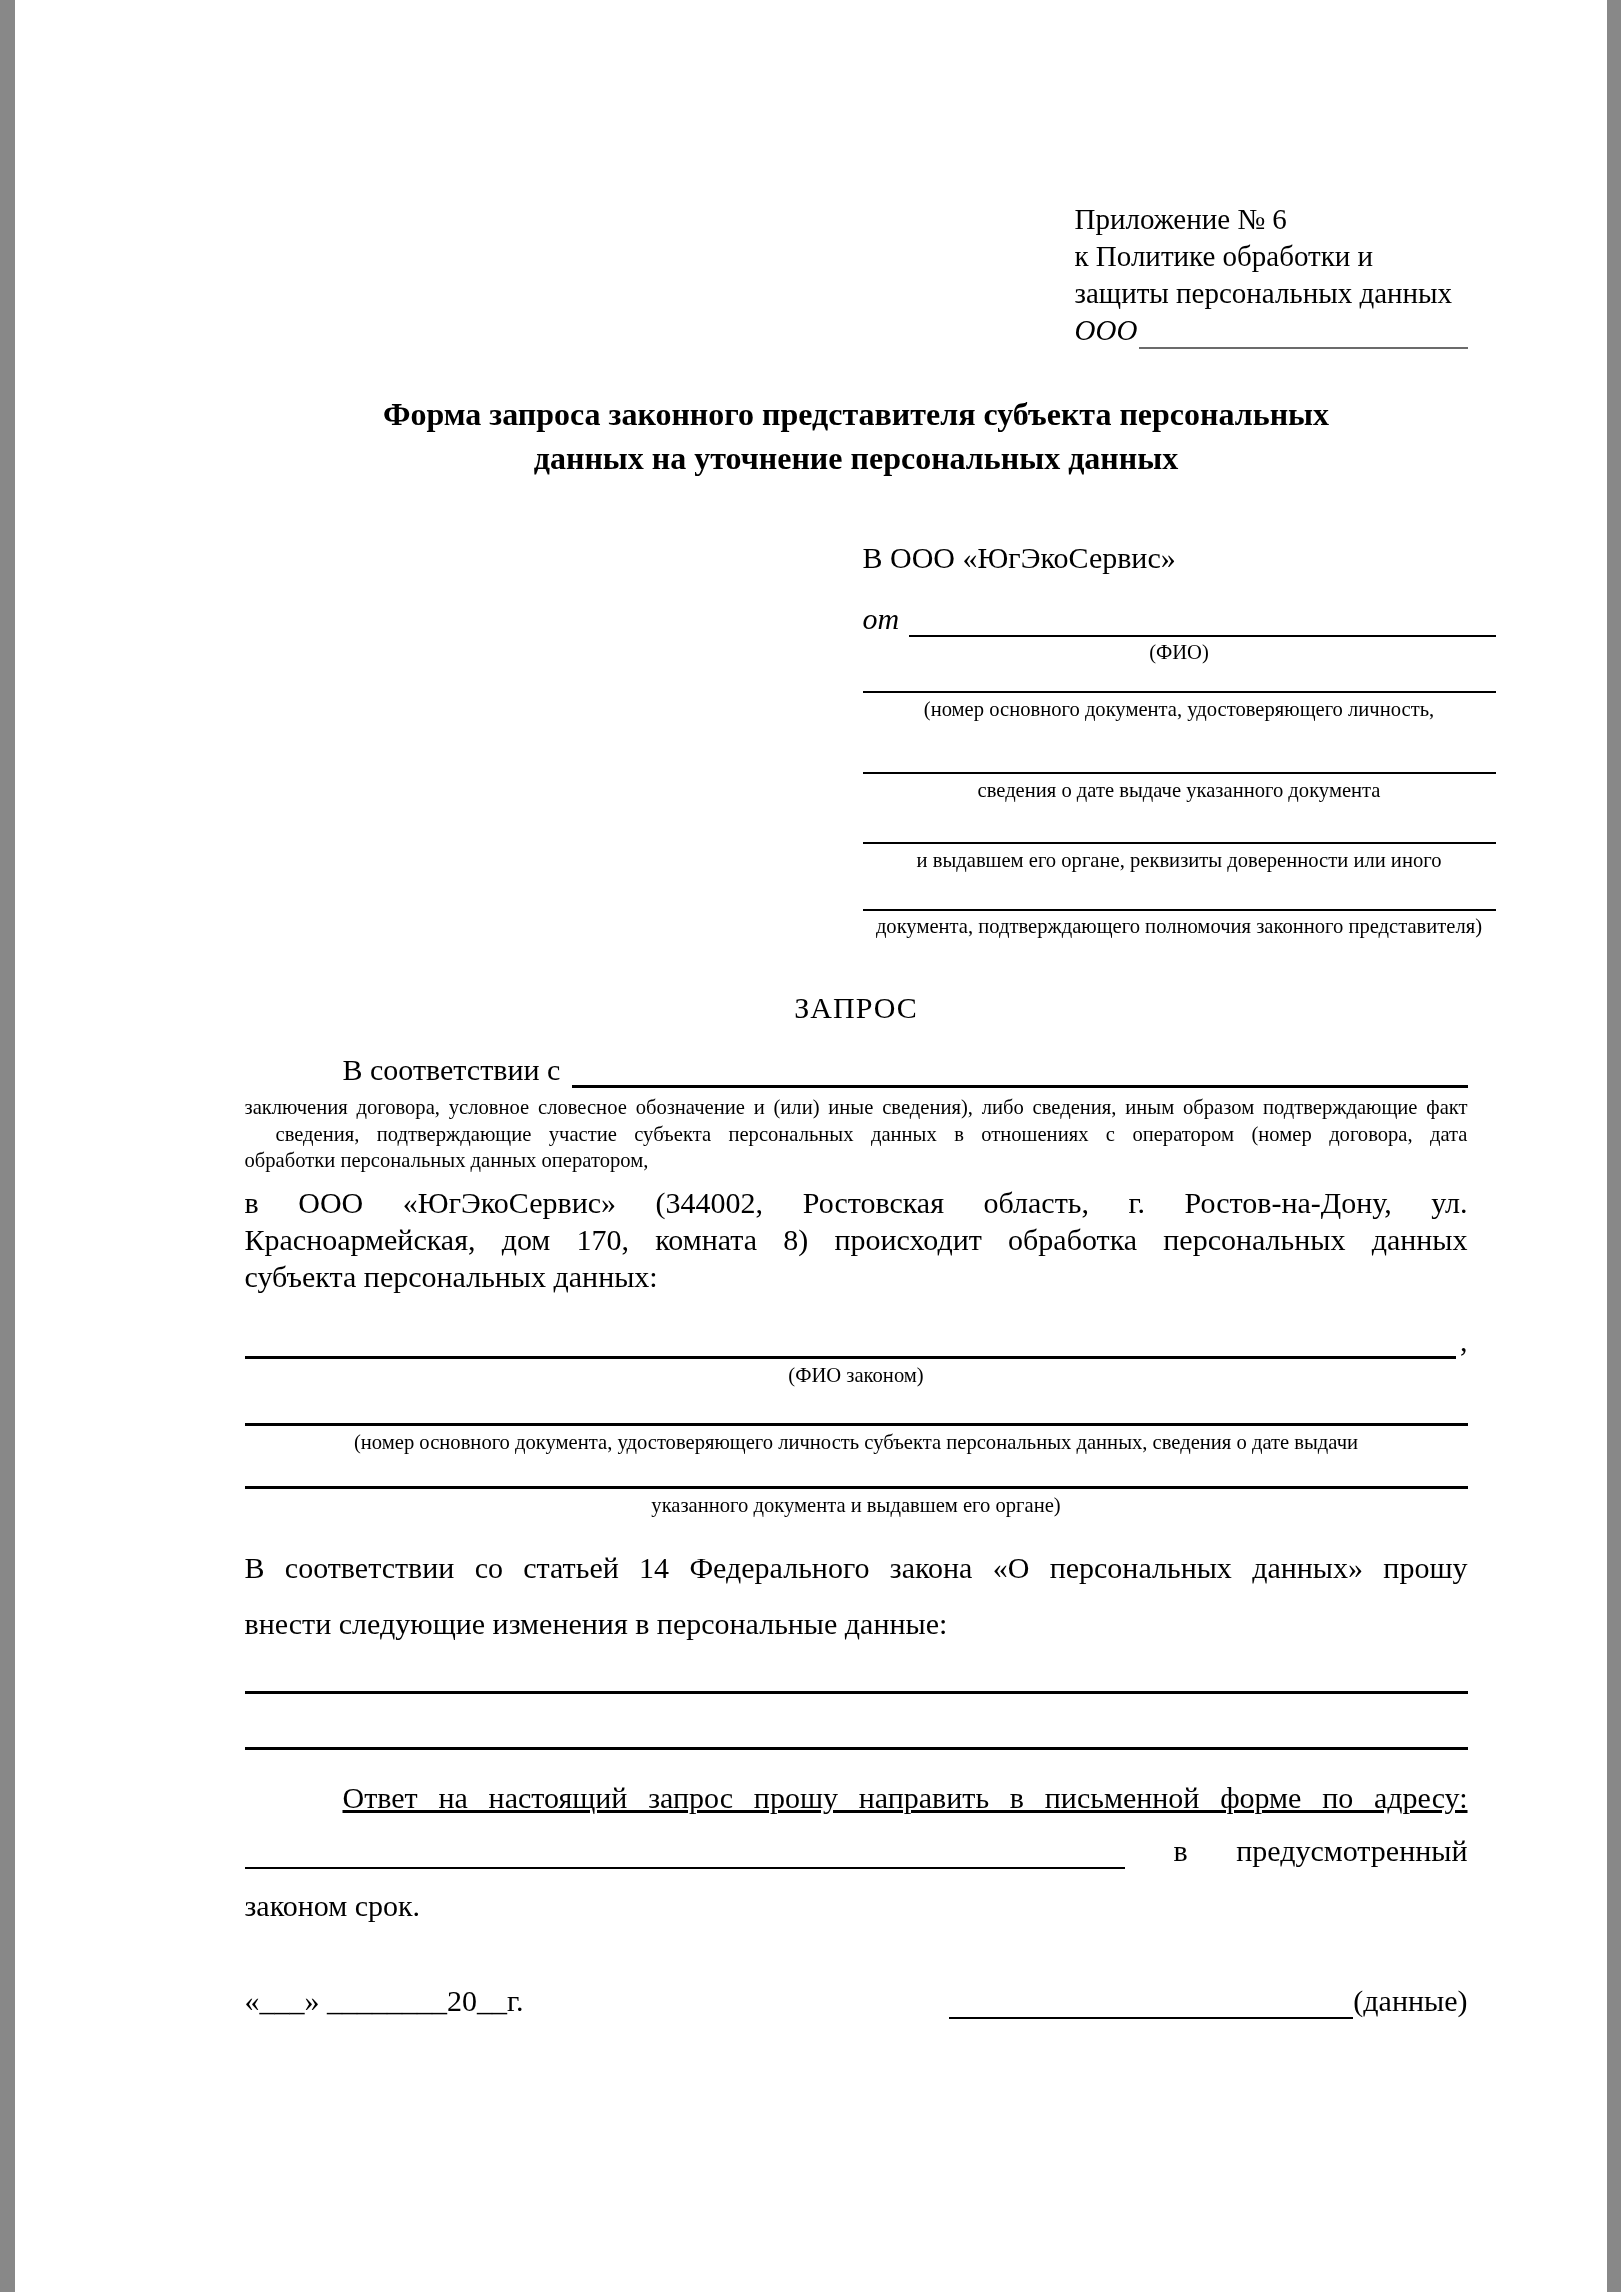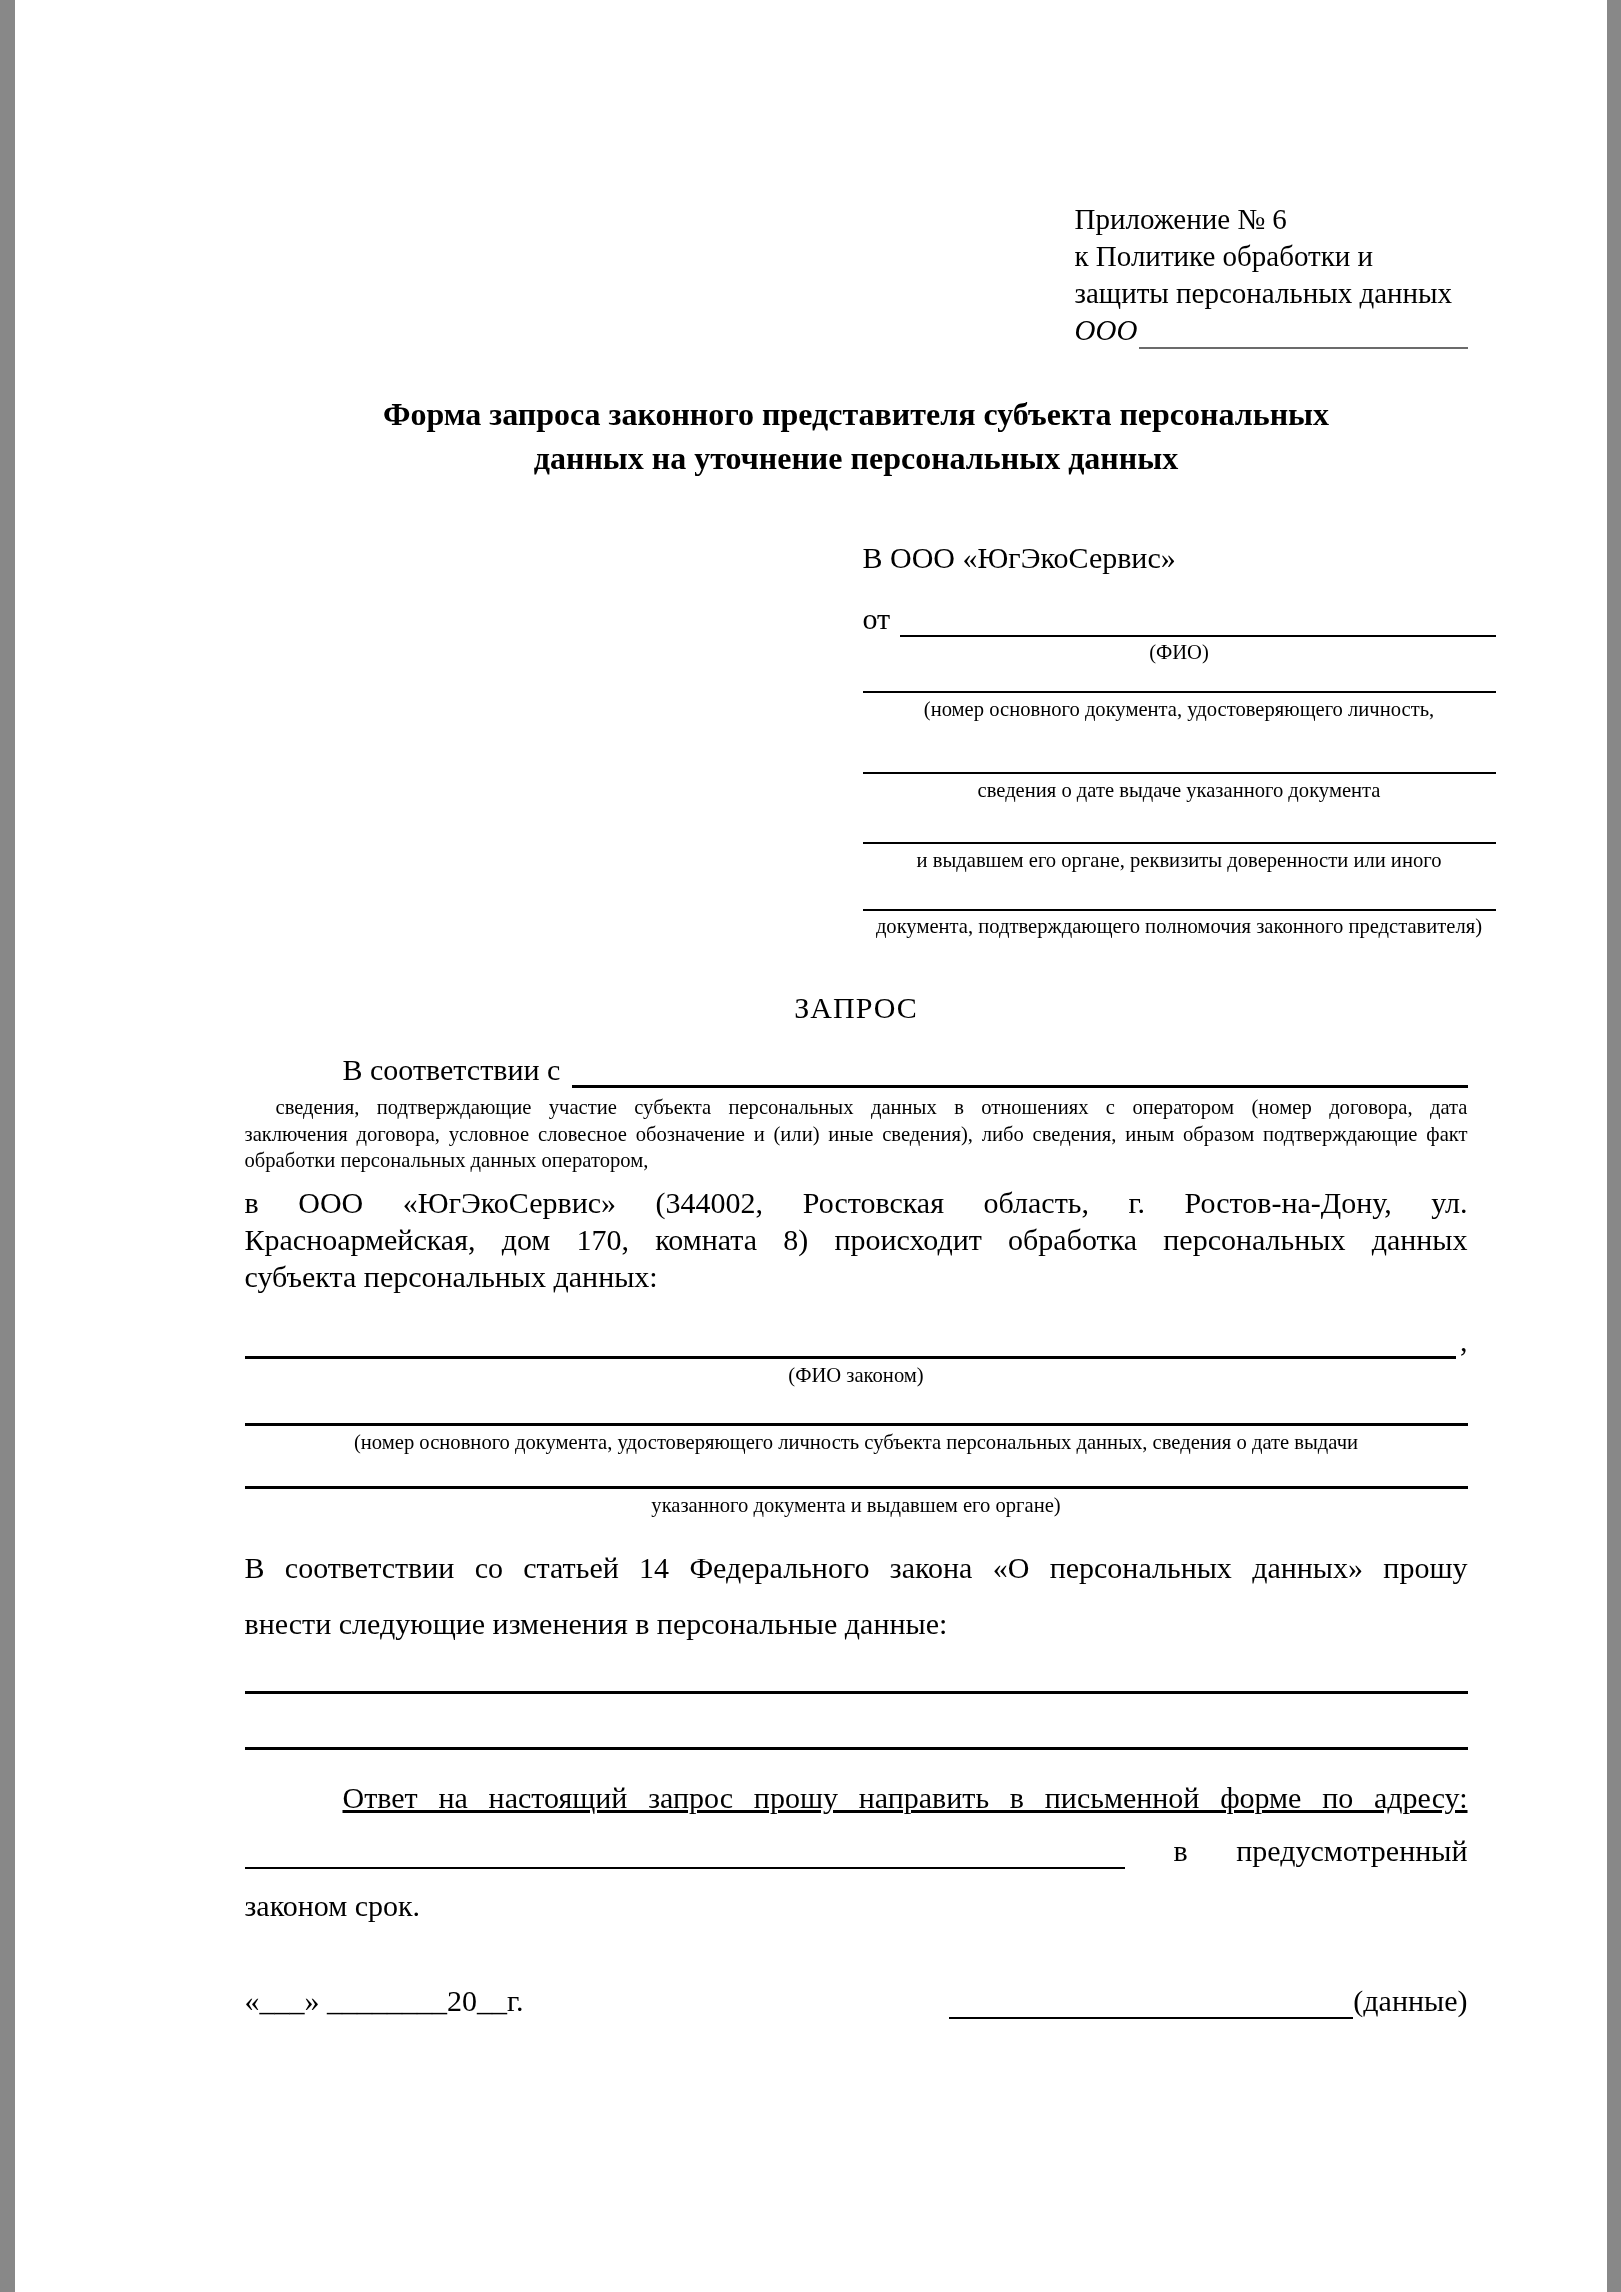--- a/index.html
+++ b/index.html
@@ -20,21 +20,21 @@
   .appendix{width:393px;margin-left:auto;font-size:29px;line-height:37px;}
   .company-row{display:flex;align-items:flex-end;font-style:italic;}
   .company-row .lbl{flex:0 0 auto;}
   .company-underline{flex:1 1 auto;height:29px;border-bottom:2px solid #6b6b6b;margin-left:2px;}
   
   .form-title{margin-top:43px;text-align:center;font-weight:bold;font-size:32px;line-height:44px;}
   
   .recipient{width:633px;margin-left:618px;margin-top:59px;}
   .recipient .to-line{line-height:37px;}
   .from-row{display:flex;align-items:flex-end;margin-top:23.5px;height:37px;}
-  .from-row .lbl{flex:0 0 auto;margin-right:9.8px;}
+  .from-row .lbl{flex:0 0 auto;margin-right:9.8px;font-style:italic;}
   .from-row .fill{flex:1 1 auto;height:33px;border-bottom:2.9px solid #000;}
   .small-caption{font-size:20.6px;line-height:25.5px;text-align:center;}
   .blank{height:0;border-bottom:2.9px solid #000;}
   .blank.b1{margin-top:25.5px;}
   .blank.b2{margin-top:49px;}
   .blank.b3{margin-top:39px;}
   .blank.b4{margin-top:35px;}
   .cap-gap{margin-top:3.9px;}
   
   .request-heading{margin-top:49px;text-align:center;letter-spacing:1px;}
@@ -107,22 +107,22 @@
     <div class="small-caption cap-gap">документа, подтверждающего полномочия законного представителя)</div>
   </div>
 
   <div class="request-heading">ЗАПРОС</div>
 
   <div class="accordance-row">
     <span class="lbl">В соответствии с</span>
     <span class="fill"></span>
   </div>
   <div class="fine-print">
+    <div class="jline">заключения договора, условное словесное обозначение и (или) иные сведения), либо сведения, иным образом подтверждающие факт</div>
     <div class="jline indent">сведения, подтверждающие участие субъекта персональных данных в отношениях с оператором (номер договора, дата</div>
-    <div class="jline">заключения договора, условное словесное обозначение и (или) иные сведения), либо сведения, иным образом подтверждающие факт</div>
     <div>обработки персональных данных оператором,</div>
   </div>
 
   <div class="body-par">
     <div class="jline">в ООО «ЮгЭкоСервис» (344002, Ростовская область, г. Ростов-на-Дону, ул.</div>
     <div class="jline">Красноармейская, дом 170, комната 8) происходит обработка персональных данных</div>
     <div>субъекта персональных данных:</div>
   </div>
 
   <div class="subject-row">

